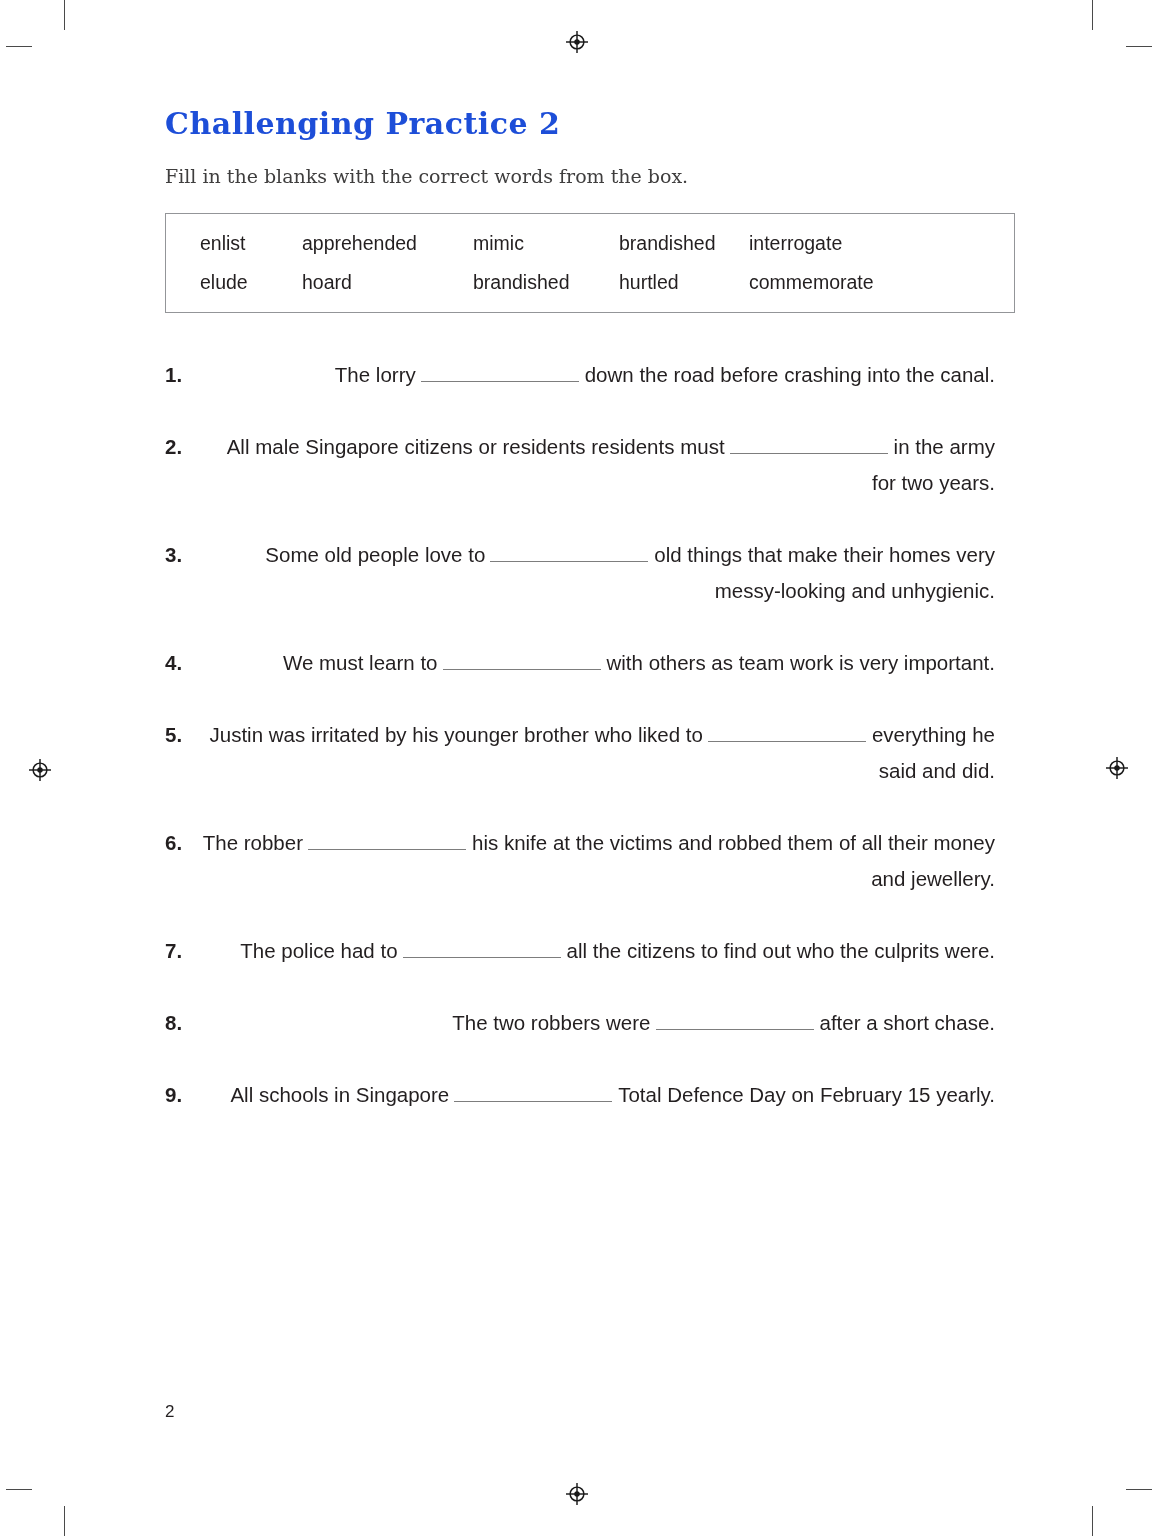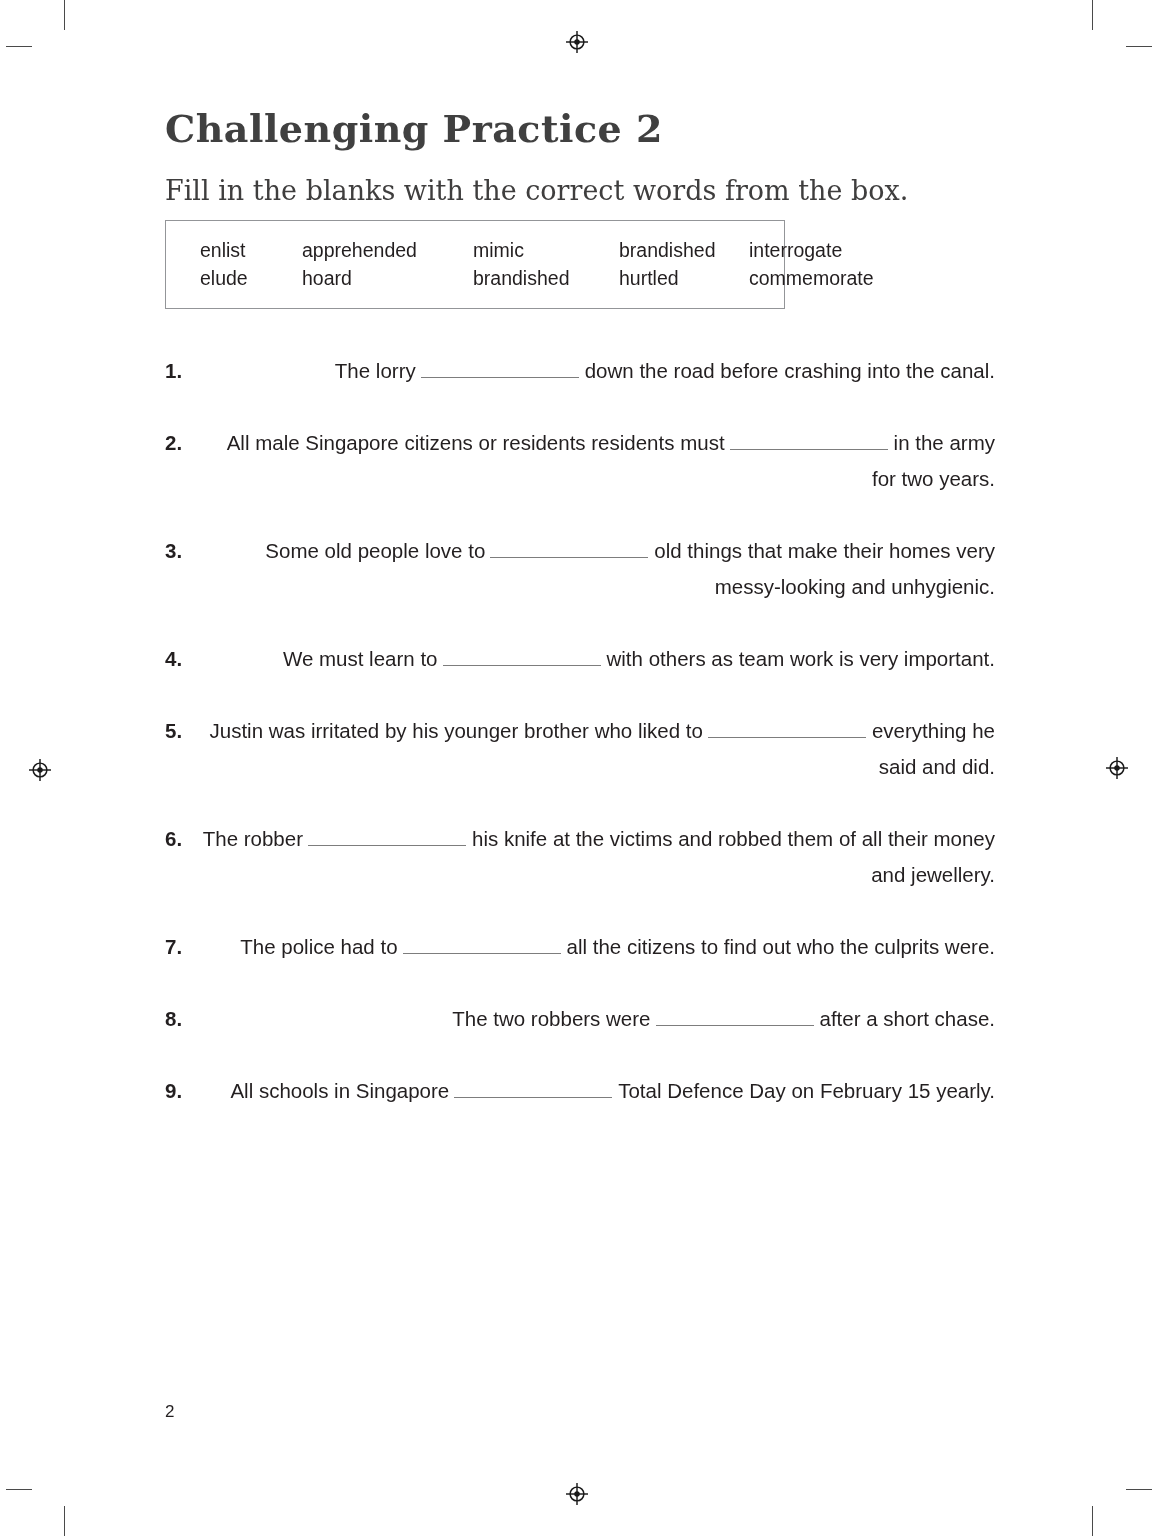--- a/index.html
+++ b/index.html
@@ -25,39 +25,40 @@
   .content {
     position: absolute;
     left: 165px;
     top: 106px;
     width: 830px;
   }
 
   .title {
     font-family: "DejaVu Serif", serif;
     font-weight: 700;
-    font-size: 38px;
-    color: #404040;
+    font-size: 30px;
+    color: #1d4ed8;
     letter-spacing: 0.5px;
   }
 
   .instructions {
     font-family: "DejaVu Serif", serif;
-    font-size: 27px;
+    font-size: 19px;
     color: #3f3e3e;
     margin-top: 24px;
   }
 
   .word-box {
-    margin-top: 14px;
-    width: 620px;
+    margin-top: 26px;
+    width: 850px;
     border: 1.5px solid #939598;
     padding: 15px 34px 16px 34px;
     display: grid;
     grid-template-columns: 102px 171px 146px 130px auto;
+    row-gap: 11px;
     font-size: 19.5px;
     line-height: 28px;
     color: #231f20;
   }
 
   .questions { margin-top: 44px; }
 
   .question {
     display: flex;
     margin-bottom: 36px;

